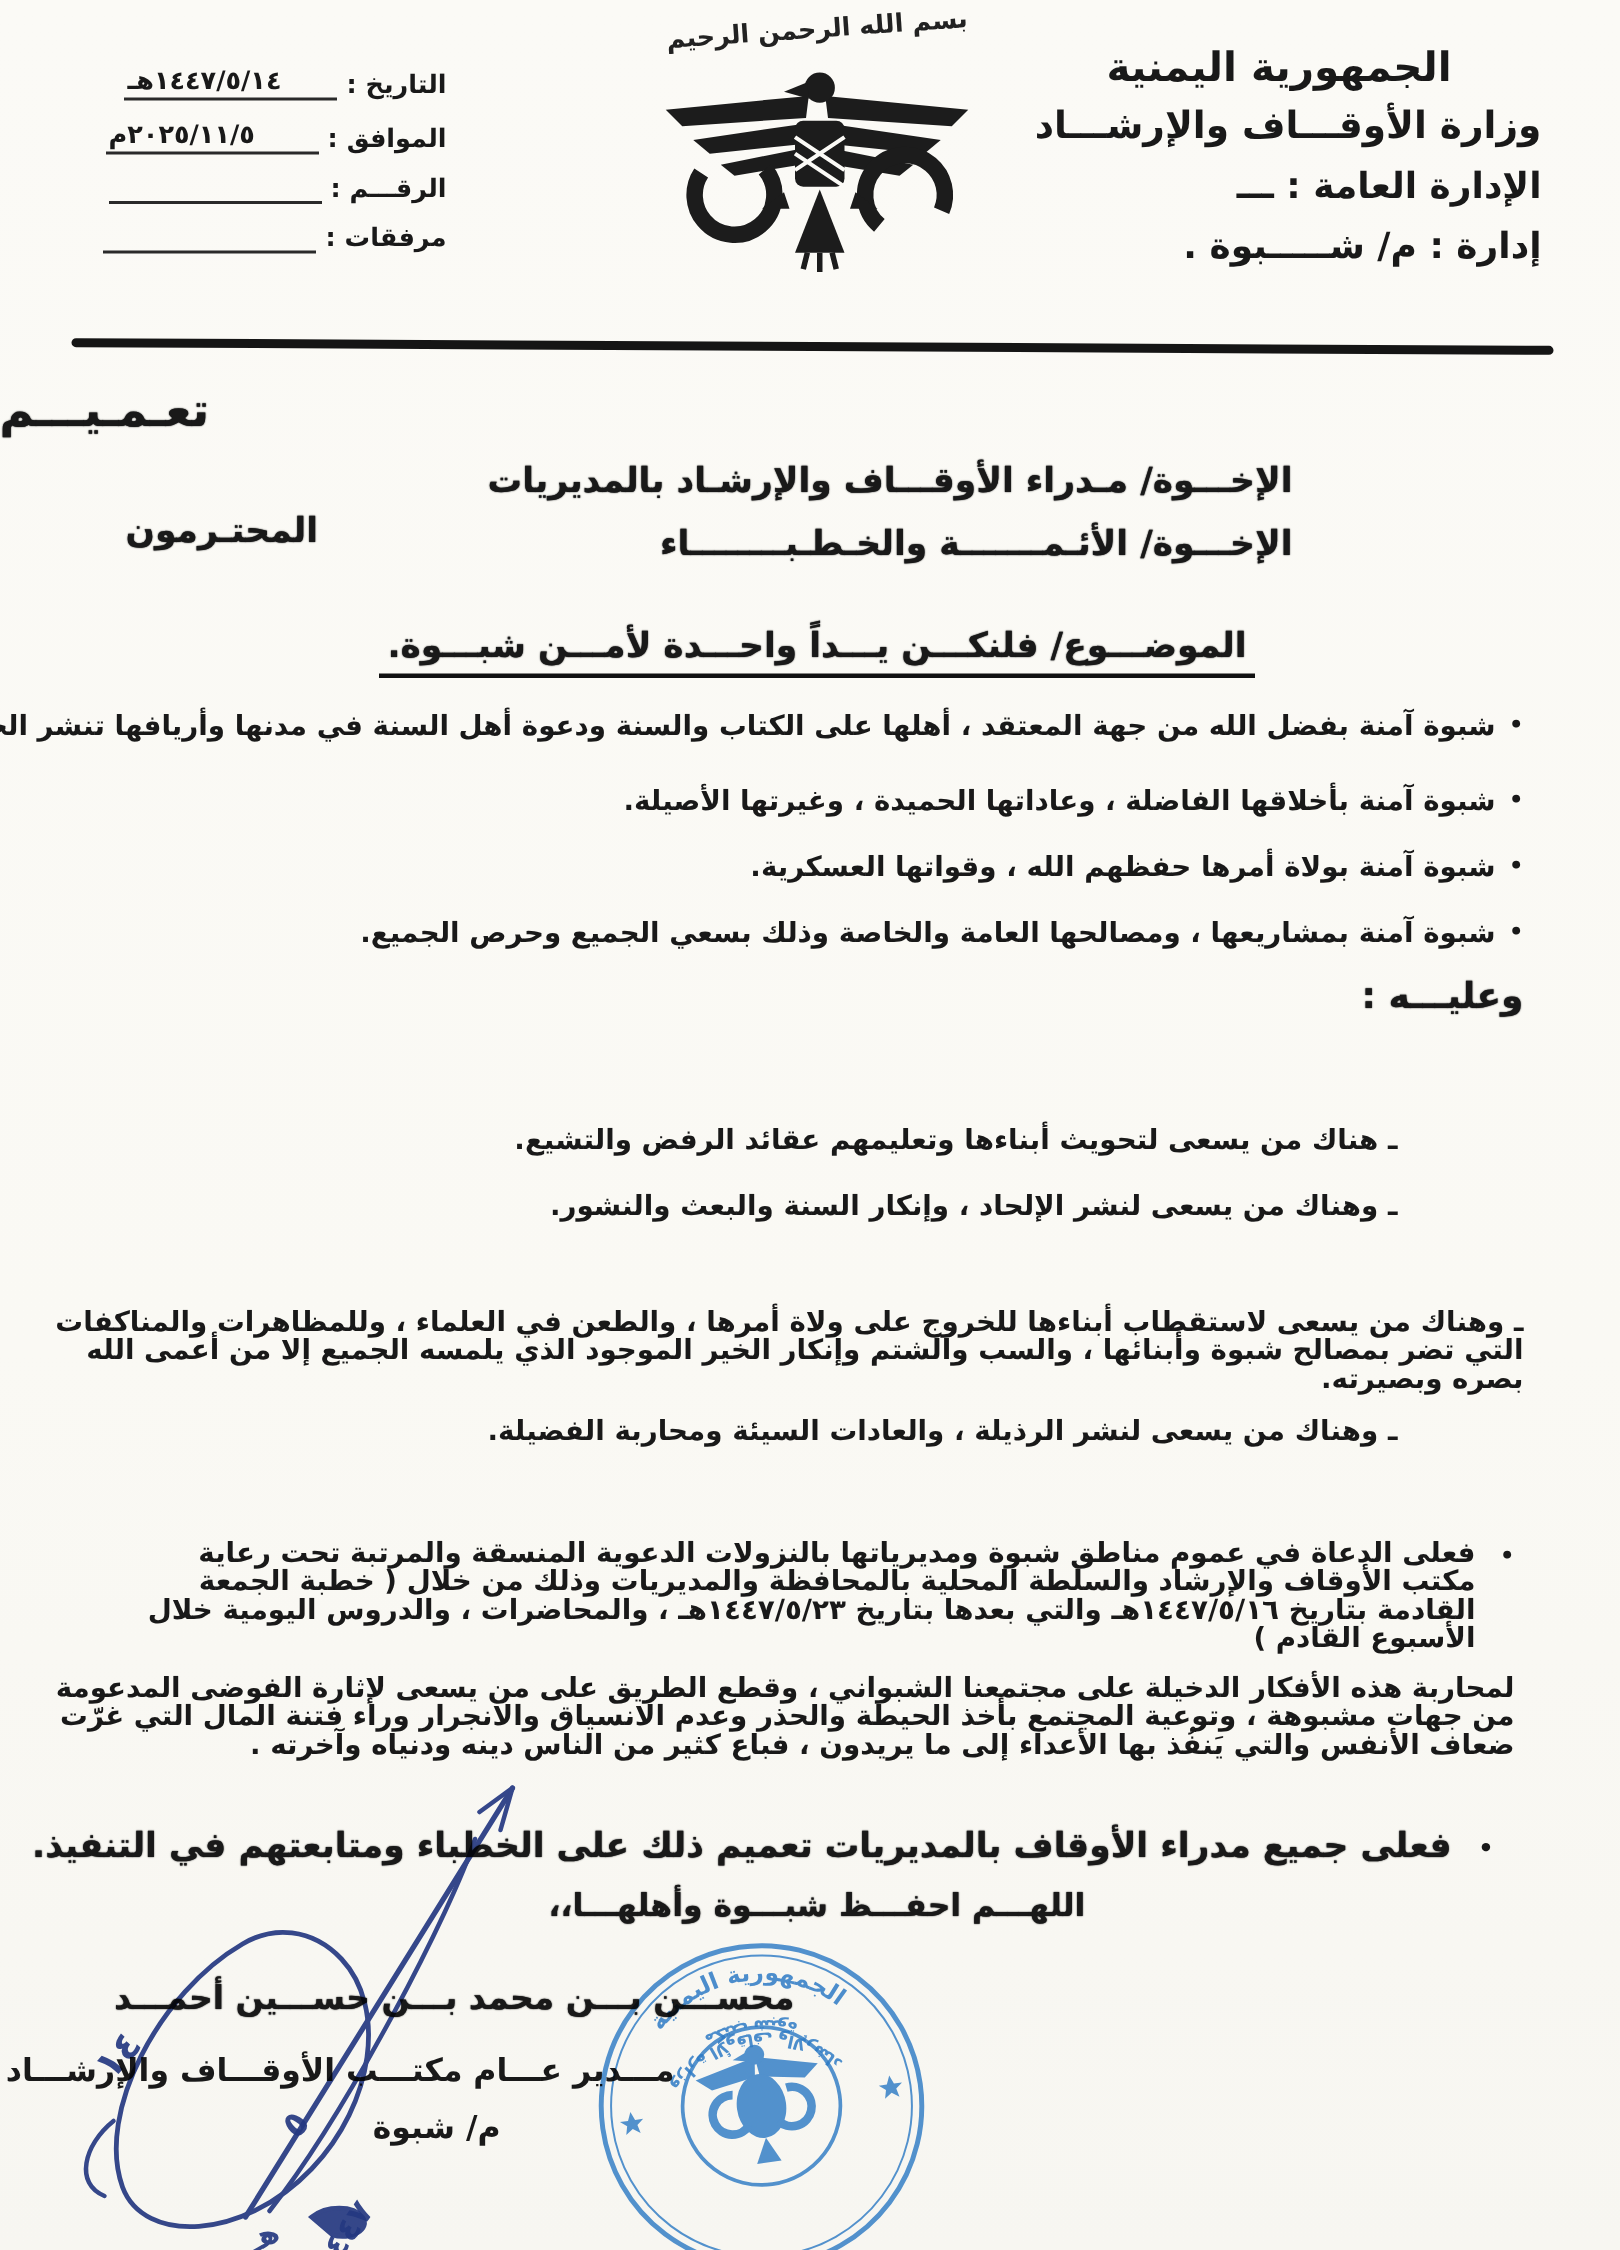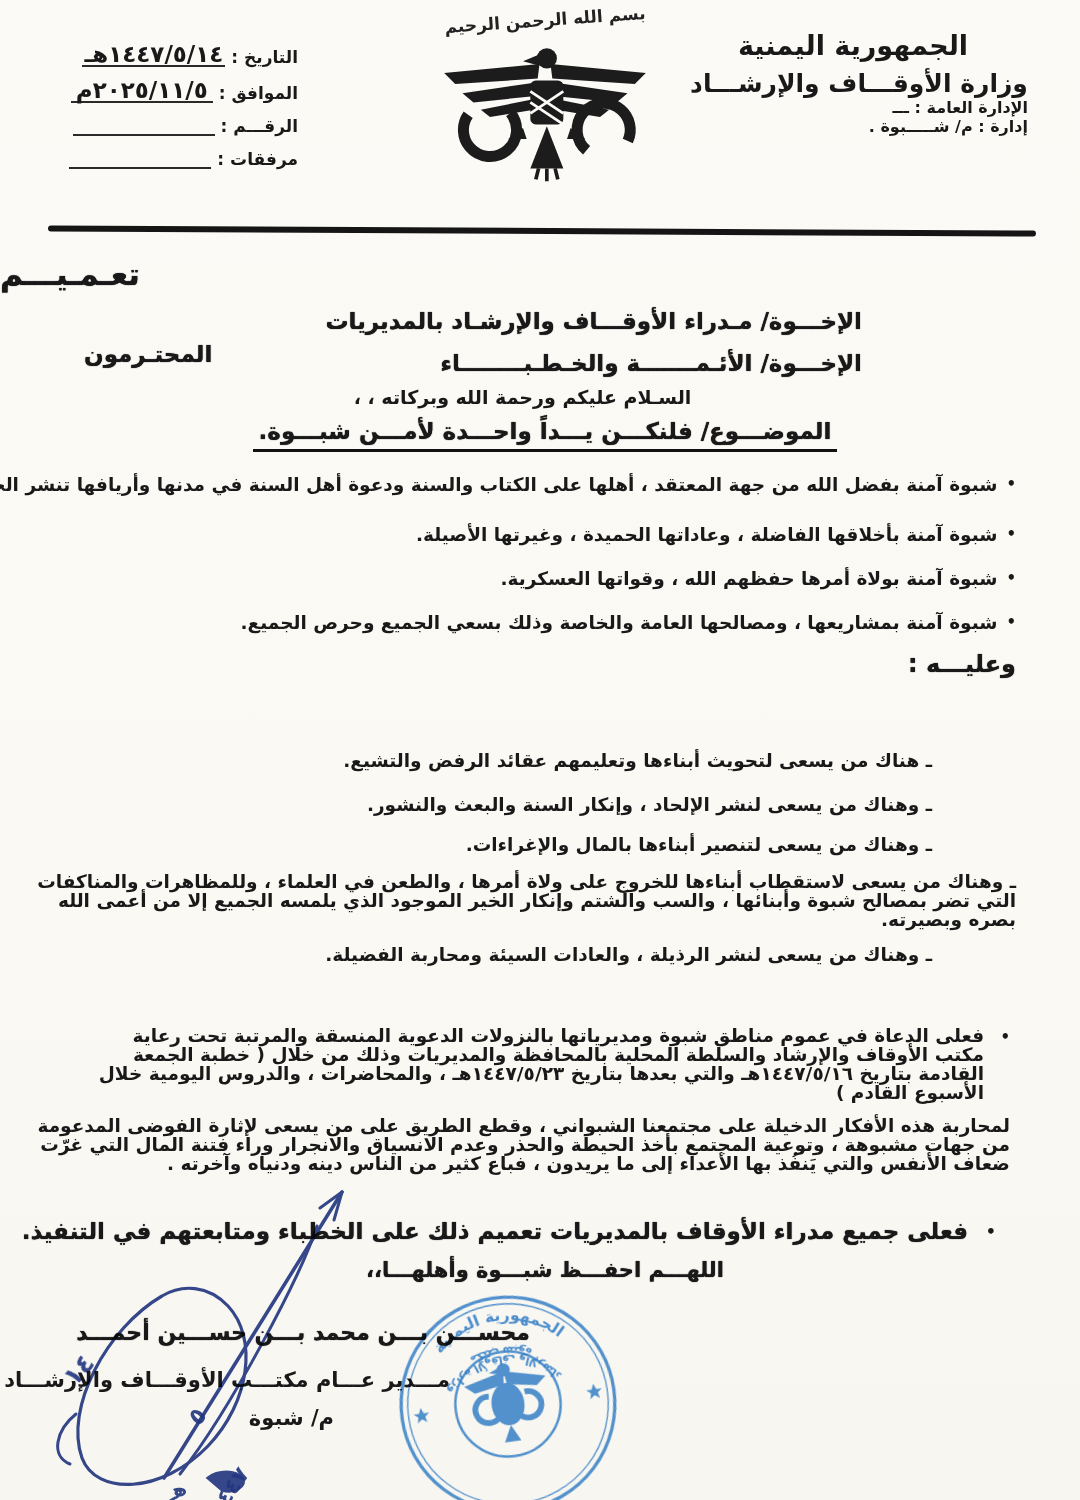--- a/index.html
+++ b/index.html
@@ -6,26 +6,26 @@
   body{background:#888;font-family:"DejaVu Sans",sans-serif;}
   #page{
     position:relative;width:1080px;height:1500px;margin:0 auto;
     background:linear-gradient(180deg,#fbfaf6 0%,#faf9f4 60%,#f7f6f1 100%);
     overflow:hidden;color:#191919;direction:rtl;
   }
   .abs{position:absolute;}
   
   .hrow{display:flex;align-items:flex-end;direction:rtl;margin-bottom:13px;}
   .hlabel{font-weight:bold;font-size:17px;white-space:nowrap;}
-  .hval{display:inline-block;min-width:138px;text-align:center;font-weight:bold;font-size:23px;
+  .hval{display:inline-block;min-width:138px;text-align:left;font-weight:bold;font-size:17px;
         border-bottom:2px solid #2a2a2a;margin-right:6px;padding:0 2px 1px 2px;line-height:20px;}
   
   .country{font-size:27px;font-weight:bold;text-align:center;letter-spacing:0px;}
   .ministry{font-size:25px;font-weight:bold;text-align:center;margin-top:8px;margin-left:12px;}
-  .adminline{font-size:16px;font-weight:bold;text-align:right;}
+  .adminline{font-size:24px;font-weight:bold;text-align:right;margin-top:12px;}
   
   .divider{left:48px;top:228px;width:988px;height:6px;background:#151515;border-radius:3px;
            transform:rotate(0.3deg);}
   .title{left:0;top:256px;width:1050px;text-align:left;font-size:31px;font-weight:bold;
          text-shadow:0 0 1px #000;}
   .addr{right:218px;top:300px;text-align:right;font-size:23px;font-weight:bold;line-height:42px;
         text-shadow:0 0 1px #000;}
   .honorific{left:84px;top:341px;font-size:23px;font-weight:bold;text-shadow:0 0 1px #000;}
   .greeting{left:0;top:386px;width:1045px;text-align:center;font-size:19px;font-weight:bold;}
   .subject{left:0;top:418px;width:1090px;text-align:center;}
@@ -112,21 +112,20 @@
   <div class="abs divider"></div>
 
   <div class="abs title">تعـمـيـــم</div>
 
   <div class="abs addr">
     <div>الإخـــوة/ مـدراء الأوقـــاف والإرشـاد بالمديريات</div>
     <div>الإخـــوة/ الأئـمـــــــة والخـطـبــــــــاء</div>
   </div>
   <div class="abs honorific">المحتـرمون</div>
 
-  <div class="abs greeting">السـلام عليكم ورحمة الله وبركاته ، ،</div>
   <div class="abs subject">
     <span>الموضـــوع/ فلنكـــن يـــداً واحـــدة لأمـــن شبـــوة.</span>
   </div>
 
   <div class="abs bullet-line" style="top:474px;">
     <span class="bmark">•</span>
     <span>شبوة آمنة بفضل الله من جهة المعتقد ، أهلها على الكتاب والسنة ودعوة أهل السنة في مدنها وأريافها تنشر الحق وتدحر الباطل.</span>
   </div>
   <div class="abs bullet-line" style="top:524px;">
     <span class="bmark">•</span>
@@ -138,21 +137,20 @@
   </div>
   <div class="abs bullet-line" style="top:612px;">
     <span class="bmark">•</span>
     <span>شبوة آمنة بمشاريعها ، ومصالحها العامة والخاصة وذلك بسعي الجميع وحرص الجميع.</span>
   </div>
 
   <div class="abs conn">وعليـــه :</div>
 
   <div class="abs dash-line" style="top:750px;">ـ هناك من يسعى لتحويث أبناءها وتعليمهم عقائد الرفض والتشيع.</div>
   <div class="abs dash-line" style="top:794px;">ـ وهناك من يسعى  لنشر الإلحاد ، وإنكار السنة والبعث والنشور.</div>
-  <div class="abs dash-line" style="top:834px;">ـ وهناك من يسعى  لتنصير أبناءها بالمال والإغراءات.</div>
   <div class="abs para" style="right:64px;top:872px;width:986px;">ـ وهناك من يسعى لاستقطاب أبناءها للخروج على ولاة أمرها ، والطعن في العلماء ، وللمظاهرات والمناكفات التي تضر بمصالح شبوة وأبنائها ، والسب والشتم وإنكار الخير الموجود الذي يلمسه الجميع  إلا من أعمى الله بصره وبصيرته.</div>
   <div class="abs dash-line" style="top:944px;">ـ وهناك من يسعى لنشر الرذيلة ، والعادات السيئة ومحاربة الفضيلة.</div>
 
   <span class="abs act-mark">•</span>
   <div class="abs para" style="right:96px;top:1026px;width:900px;">فعلى الدعاة في عموم مناطق شبوة ومديرياتها  بالنزولات الدعوية  المنسقة والمرتبة تحت رعاية مكتب الأوقاف والإرشاد والسلطة المحلية بالمحافظة والمديريات  وذلك من خلال ( خطبة الجمعة القادمة بتاريخ ١٤٤٧/٥/١٦هـ  والتي بعدها بتاريخ ١٤٤٧/٥/٢٣هـ ، والمحاضرات ، والدروس اليومية خلال الأسبوع القادم )</div>
 
   <div class="abs para" style="right:70px;top:1116px;width:978px;">لمحاربة هذه الأفكار الدخيلة على مجتمعنا الشبواني ، وقطع الطريق على من يسعى لإثارة الفوضى المدعومة من جهات مشبوهة ، وتوعية المجتمع بأخذ الحيطة والحذر وعدم الانسياق والانجرار وراء فتنة المال التي غرّت ضعاف الأنفس  والتي يَنفُذ بها الأعداء إلى ما يريدون ، فباع كثير من الناس دينه ودنياه وآخرته .</div>
 
   <span class="abs dir-mark">•</span>
   <div class="abs directive">فعلى  جميع مدراء الأوقاف بالمديريات تعميم ذلك على الخطباء ومتابعتهم في التنفيذ.</div>

